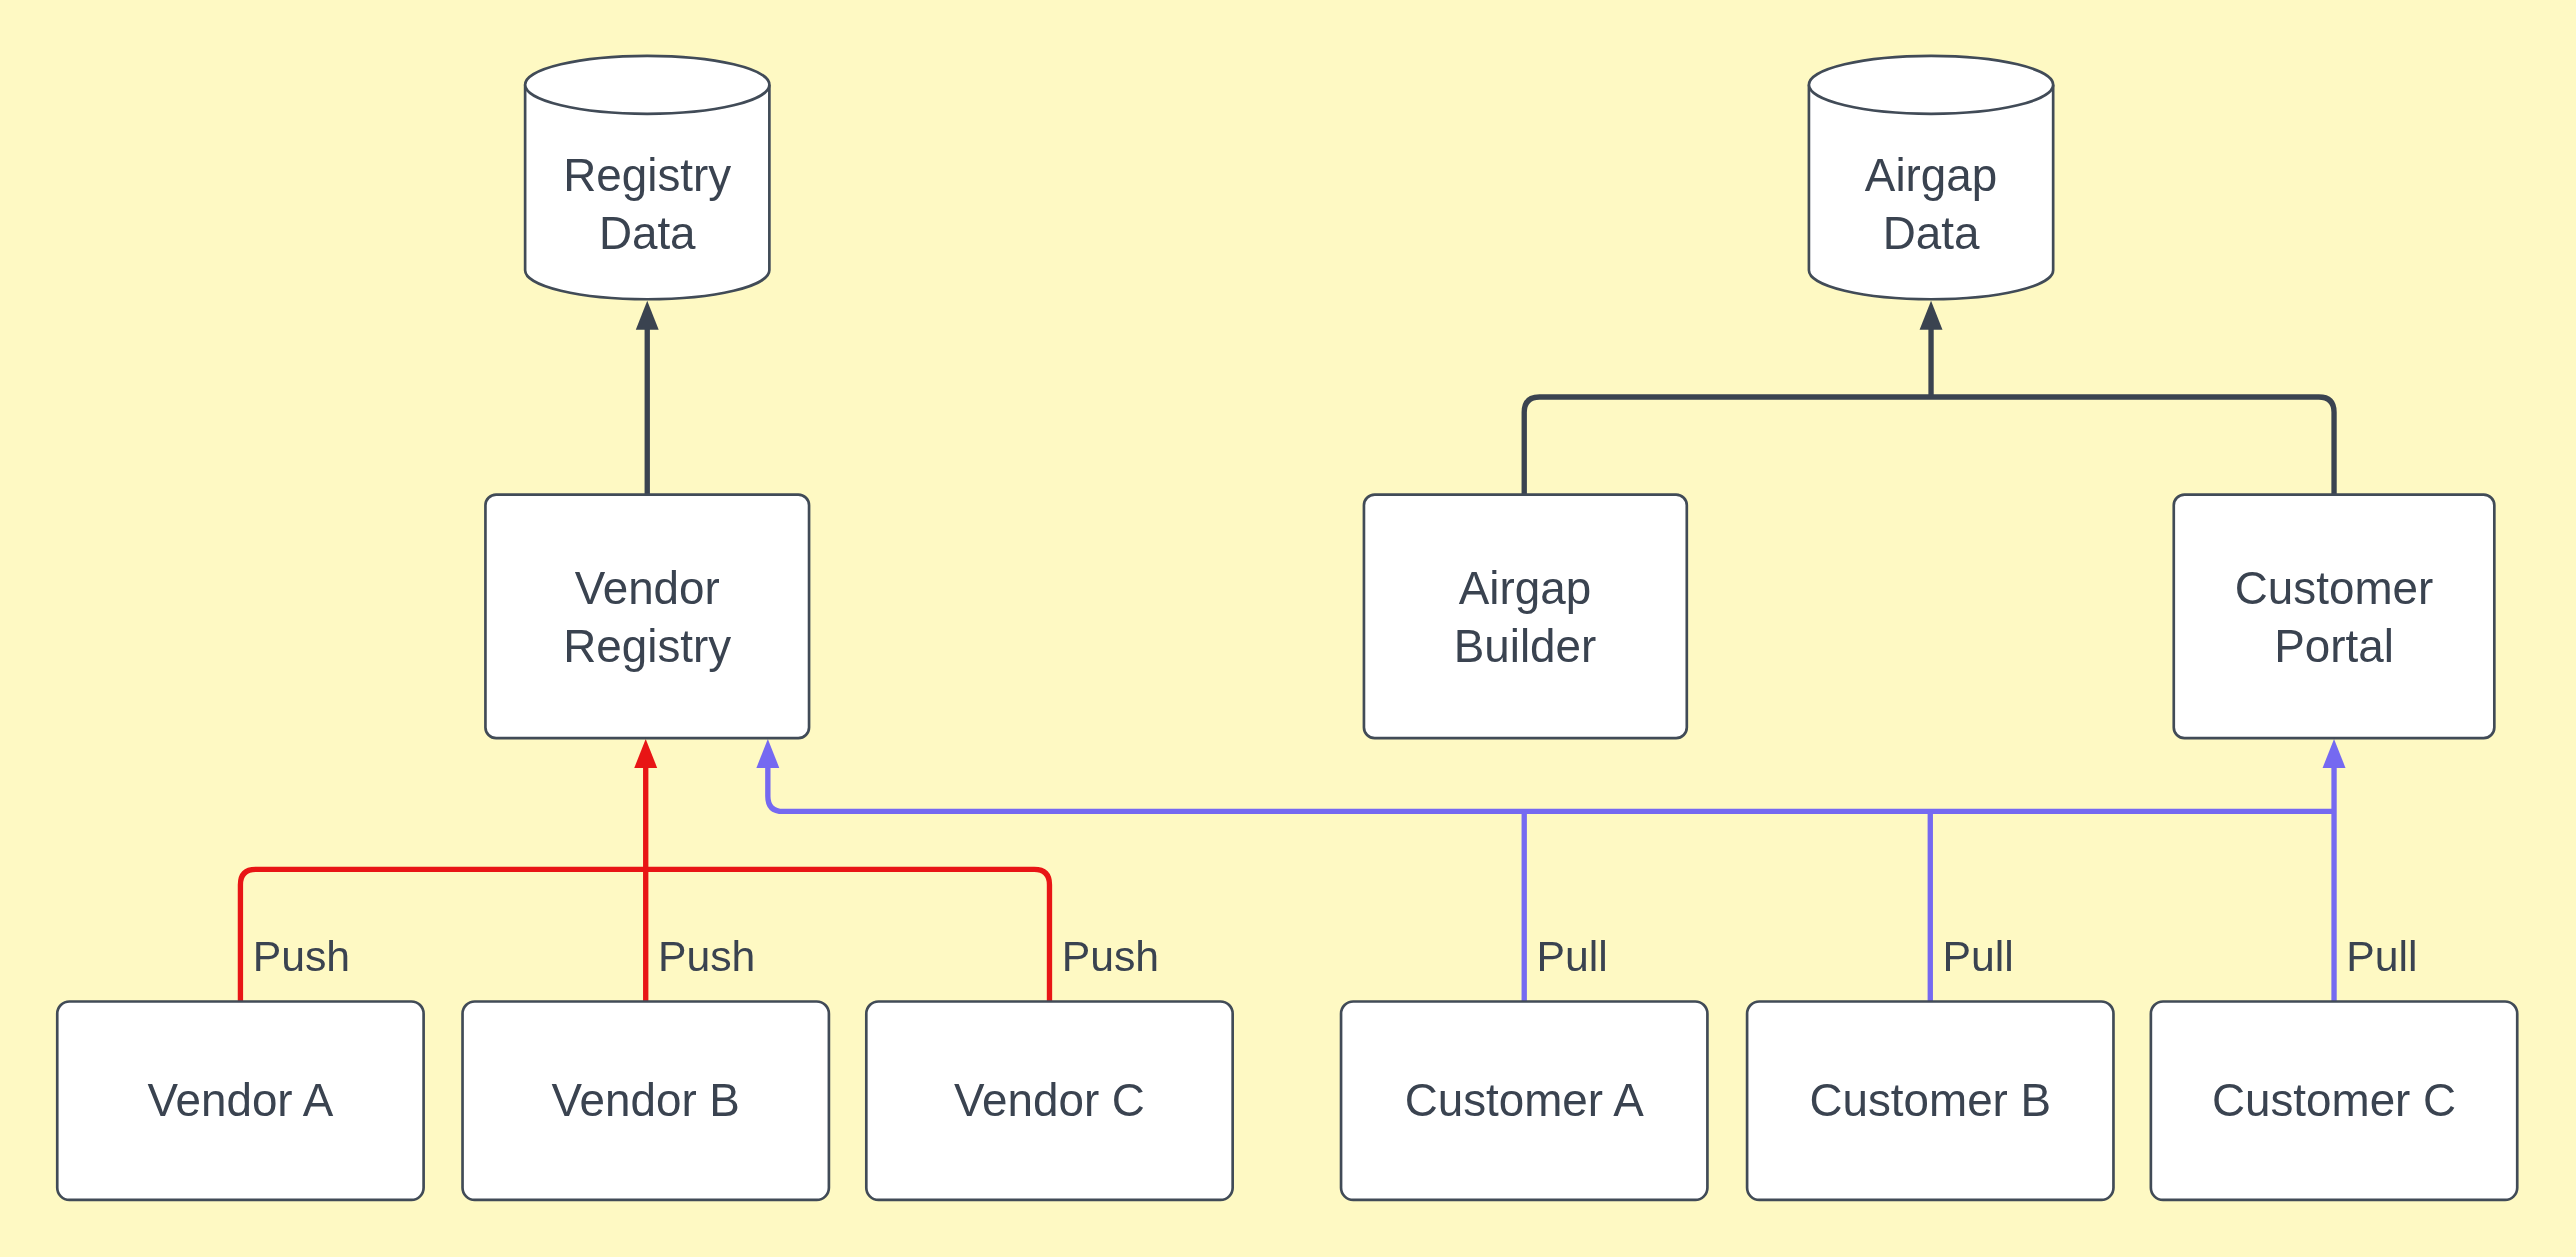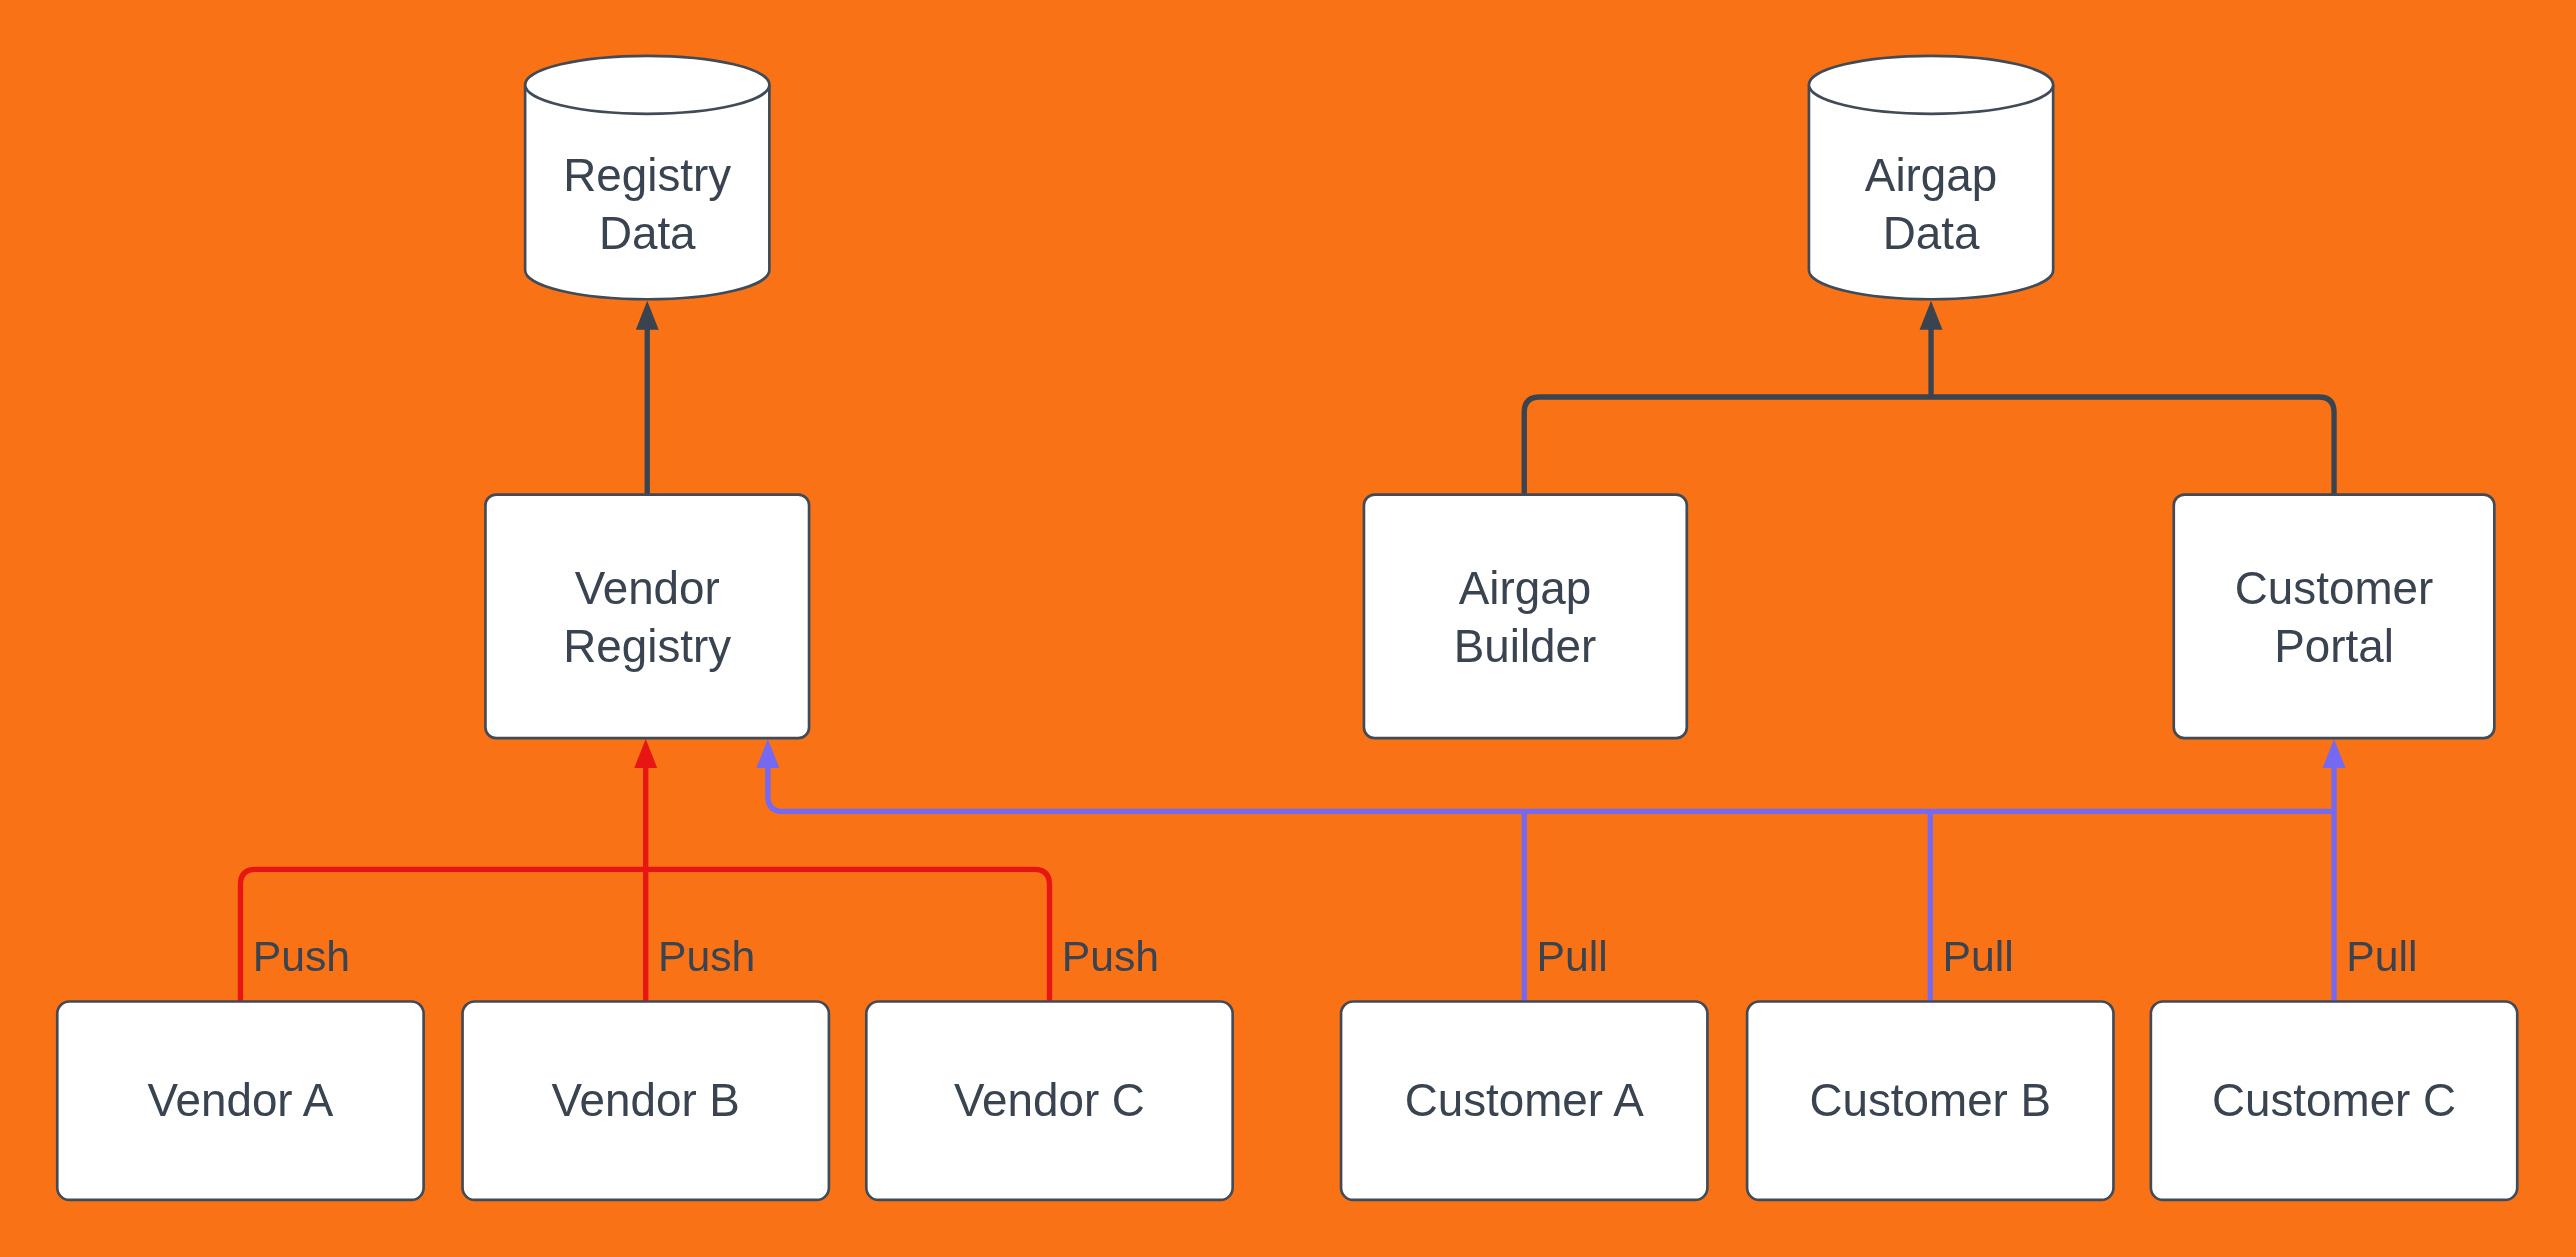--- a/index.html
+++ b/index.html
@@ -3,21 +3,21 @@
 <meta charset="utf-8">
 <style>
   html, body {
     margin: 0;
     padding: 0;
     background: #ffffff;
   }
   .canvas-wrap {
     width: 2576px;
     height: 1258px;
-    background: #f97316;
+    background: #fef9c3;
   }
   svg { display: block; }
   .edge-lines path {
     fill: none;
     stroke-width: 7;
     stroke-linecap: butt;
   }
   .node-shapes rect, .node-shapes path, .node-shapes ellipse {
     stroke-width: 3.5;
   }

